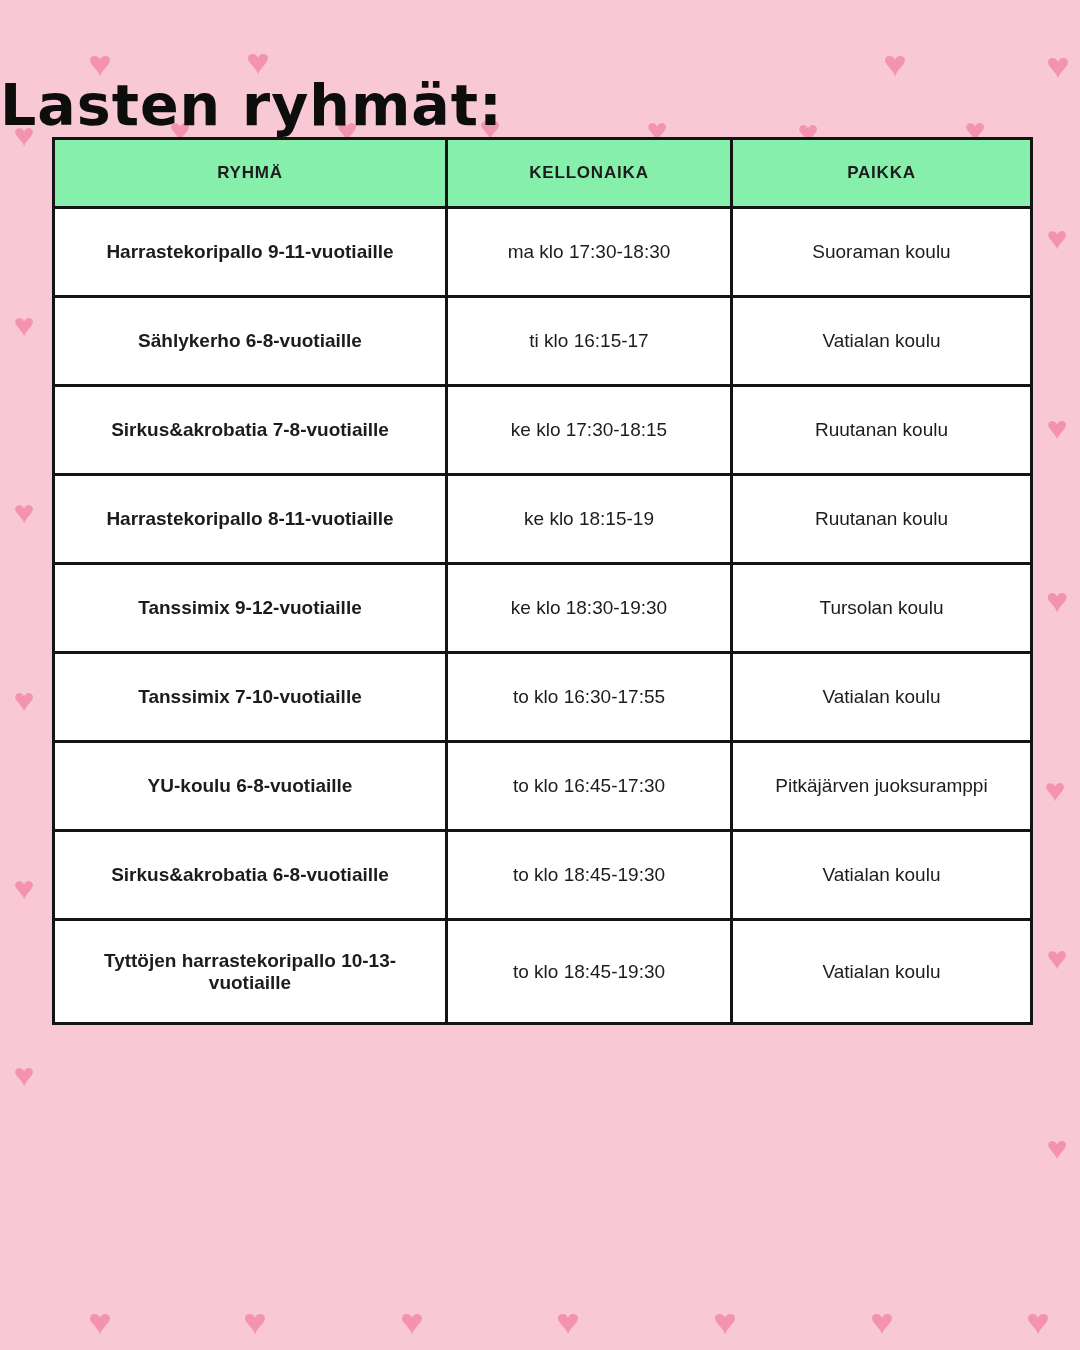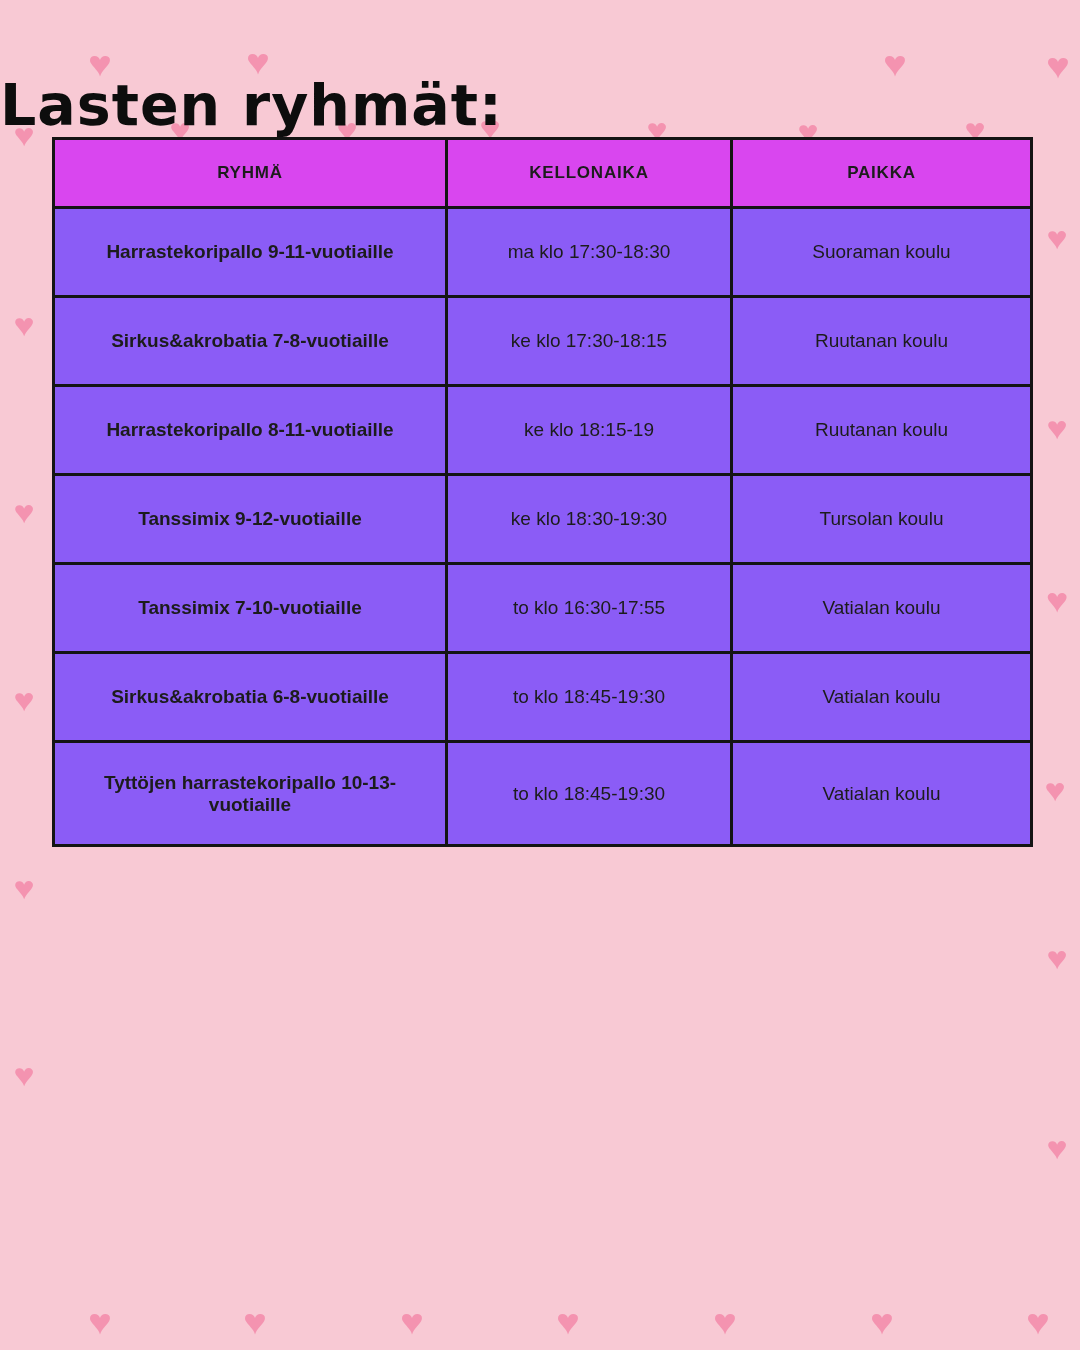--- a/index.html
+++ b/index.html
@@ -48,28 +48,28 @@
   table.groups th, table.groups td{
     border:3px solid #141414;
     text-align:center;
     vertical-align:middle;
     padding:4px 22px;
     box-sizing:border-box;
     color:#1c1c1c;
   }
   table.groups th{
     height:69px;
-    background:#d946ef;
+    background:#86efac;
     font-size:17px;
     font-weight:700;
     letter-spacing:0.8px;
   }
   table.groups td{
     height:89px;
-    background:#8b5cf6;
+    background:#ffffff;
     font-size:19px;
     font-weight:400;
   }
   table.groups td.group{
     font-weight:700;
   }
   table.groups tr.tall td{
     height:104px;
   }
 </style>
@@ -126,40 +126,50 @@
           <th>PAIKKA</th>
         </tr>
       </thead>
       <tbody>
         <tr>
           <td class="group">Harrastekoripallo 9-11-vuotiaille</td>
           <td>ma klo 17:30-18:30</td>
           <td>Suoraman koulu</td>
         </tr>
         <tr>
+          <td class="group">Sählykerho 6-8-vuotiaille</td>
+          <td>ti klo 16:15-17</td>
+          <td>Vatialan koulu</td>
+        </tr>
+        <tr>
           <td class="group">Sirkus&amp;akrobatia 7-8-vuotiaille</td>
           <td>ke klo 17:30-18:15</td>
           <td>Ruutanan koulu</td>
         </tr>
         <tr>
           <td class="group">Harrastekoripallo 8-11-vuotiaille</td>
           <td>ke klo 18:15-19</td>
           <td>Ruutanan koulu</td>
         </tr>
         <tr>
           <td class="group">Tanssimix 9-12-vuotiaille</td>
           <td>ke klo 18:30-19:30</td>
           <td>Tursolan koulu</td>
         </tr>
         <tr>
           <td class="group">Tanssimix 7-10-vuotiaille</td>
           <td>to klo 16:30-17:55</td>
           <td>Vatialan koulu</td>
         </tr>
         <tr>
+          <td class="group">YU-koulu 6-8-vuotiaille</td>
+          <td>to klo 16:45-17:30</td>
+          <td>Pitkäjärven juoksuramppi</td>
+        </tr>
+        <tr>
           <td class="group">Sirkus&amp;akrobatia 6-8-vuotiaille</td>
           <td>to klo 18:45-19:30</td>
           <td>Vatialan koulu</td>
         </tr>
         <tr class="tall">
           <td class="group">Tyttöjen harrastekoripallo 10-13-vuotiaille</td>
           <td>to klo 18:45-19:30</td>
           <td>Vatialan koulu</td>
         </tr>
       </tbody>

